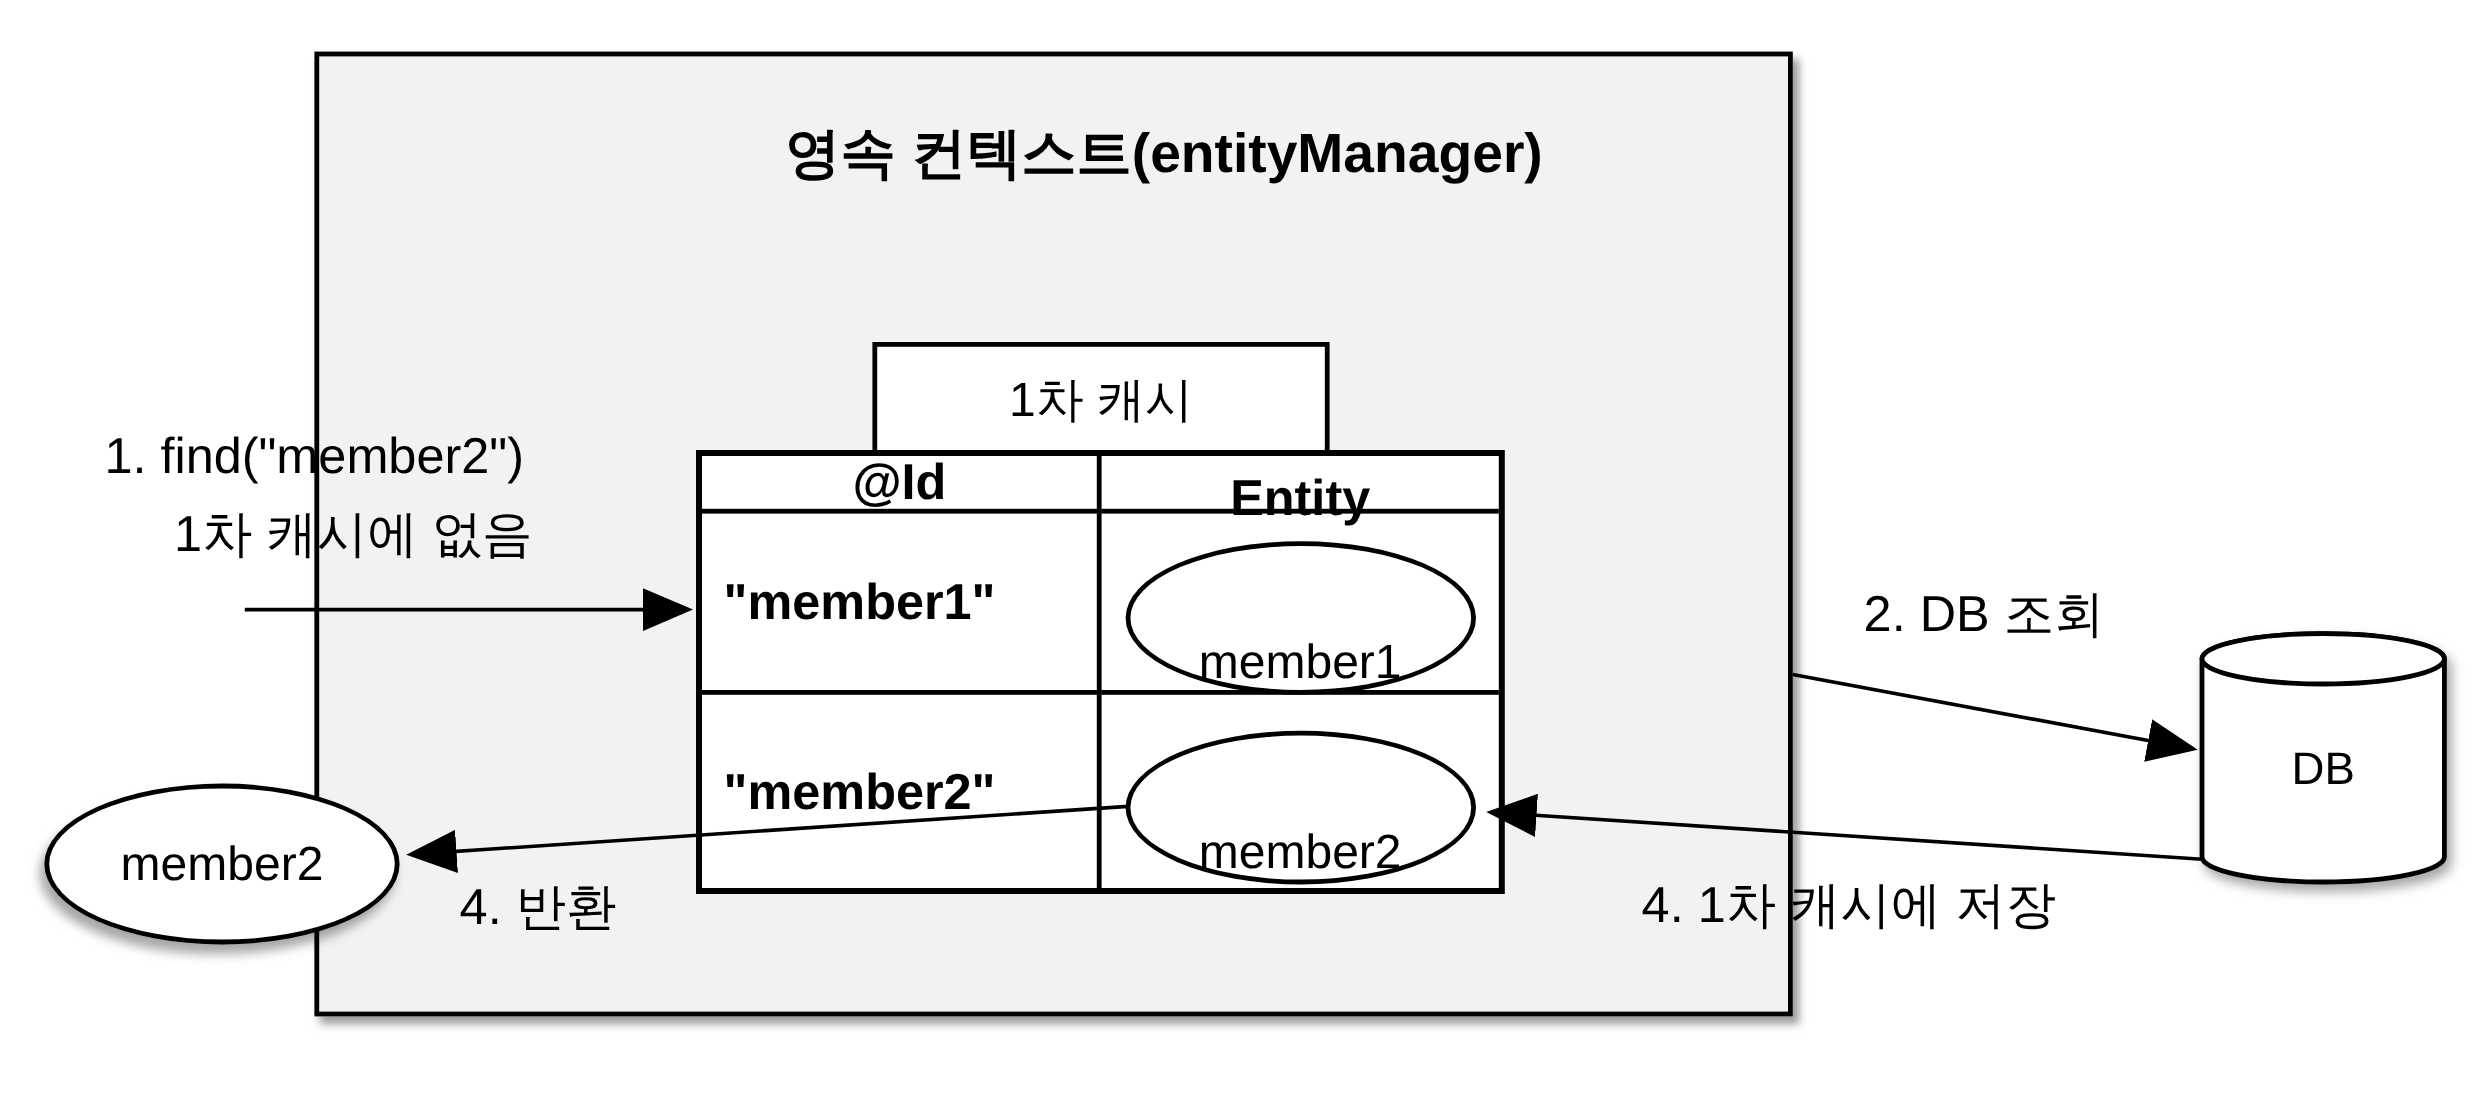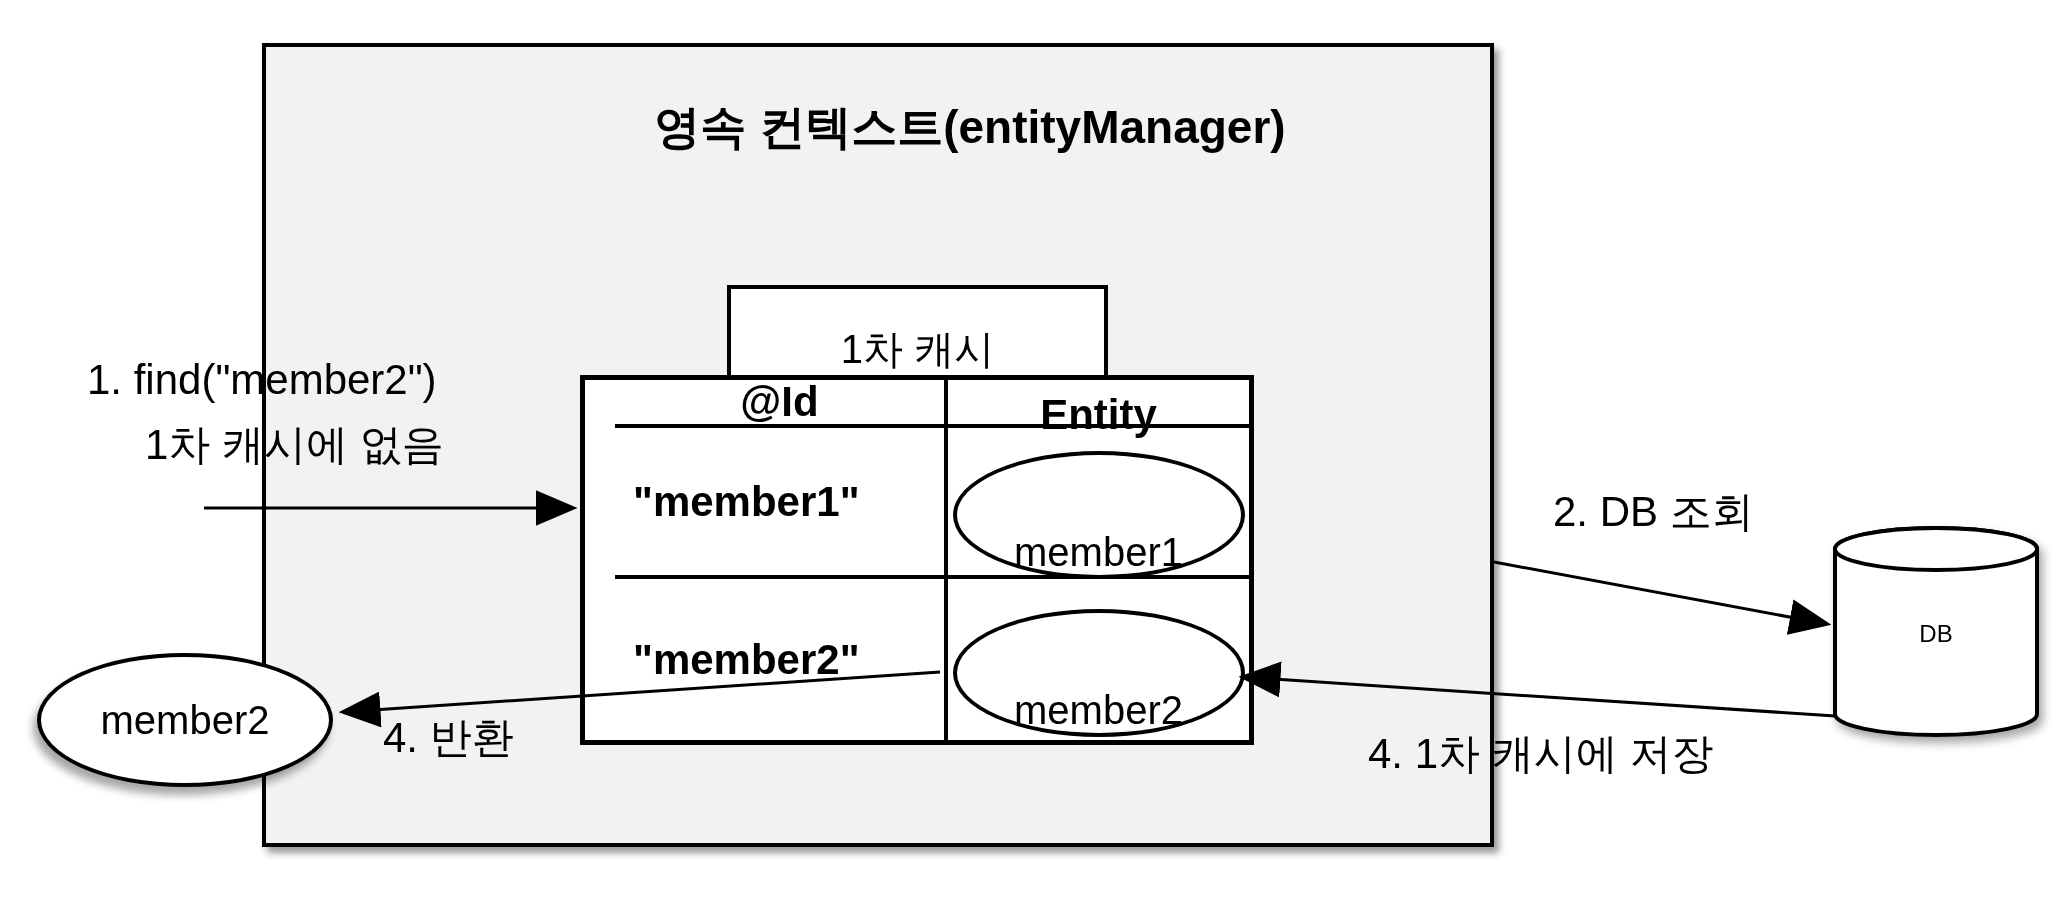--- a/index.html
+++ b/index.html
@@ -35,36 +35,35 @@
   }
 
   
   .cache-label-box {
     position: absolute;
     left: 727px; top: 285px;
     width: 381px; height: 96px;
     border: 4px solid #000;
     background: #ffffff;
     box-sizing: border-box;
-    display: flex; align-items: flex-end; justify-content: center;
+    display: flex; align-items: center; justify-content: center;
     font-size: 40px;
   }
 
   
   .cache-table {
     position: absolute;
     left: 580px; top: 375px;
     width: 674px; height: 370px;
     border: 5px solid #000;
     background: #ffffff;
     box-sizing: border-box;
     display: grid;
     grid-template-columns: 333px 1fr;
     grid-template-rows: 48px 151px 1fr;
-    padding-left: 30px;
   }
   .cell {
     border-right: 4px solid #000;
     border-bottom: 4px solid #000;
     display: flex; align-items: center; justify-content: center;
     overflow: visible;
   }
   .cell.last-col { border-right: none; margin-top: 26px; }
   .cell.last-row { border-bottom: none; }
   .hdr { font-weight: bold; font-size: 42px; }
@@ -105,30 +104,30 @@
     width: 2064px; height: 912px;
     pointer-events: none;
   }
   .cyl-shadow { filter: drop-shadow(4px 6px 5px rgba(0,0,0,0.35)); }
 
   .db-label {
     position: absolute;
     left: 1876px; top: 620px;
     width: 120px;
     text-align: center;
-    font-size: 24px;
+    font-size: 38px;
   }
 
   
   .ann { position: absolute; font-size: 42px; white-space: nowrap; }
   .a1l1 { left: 87px;  top: 356px; }
   .a1l2 { left: 145px; top: 417px; }
   .a2   { left: 1553px; top: 484px; }
   .a3   { left: 1368px; top: 726px; }
-  .a4   { left: 383px;  top: 710px; }
+  .a4   { left: 383px;  top: 728px; }
 </style>
 </head>
 <body>
 
 <div id="canvas">
 
   <div class="ctx-box"></div>
 
   <div class="cache-label-box">
     <span>1차 캐시</span>

